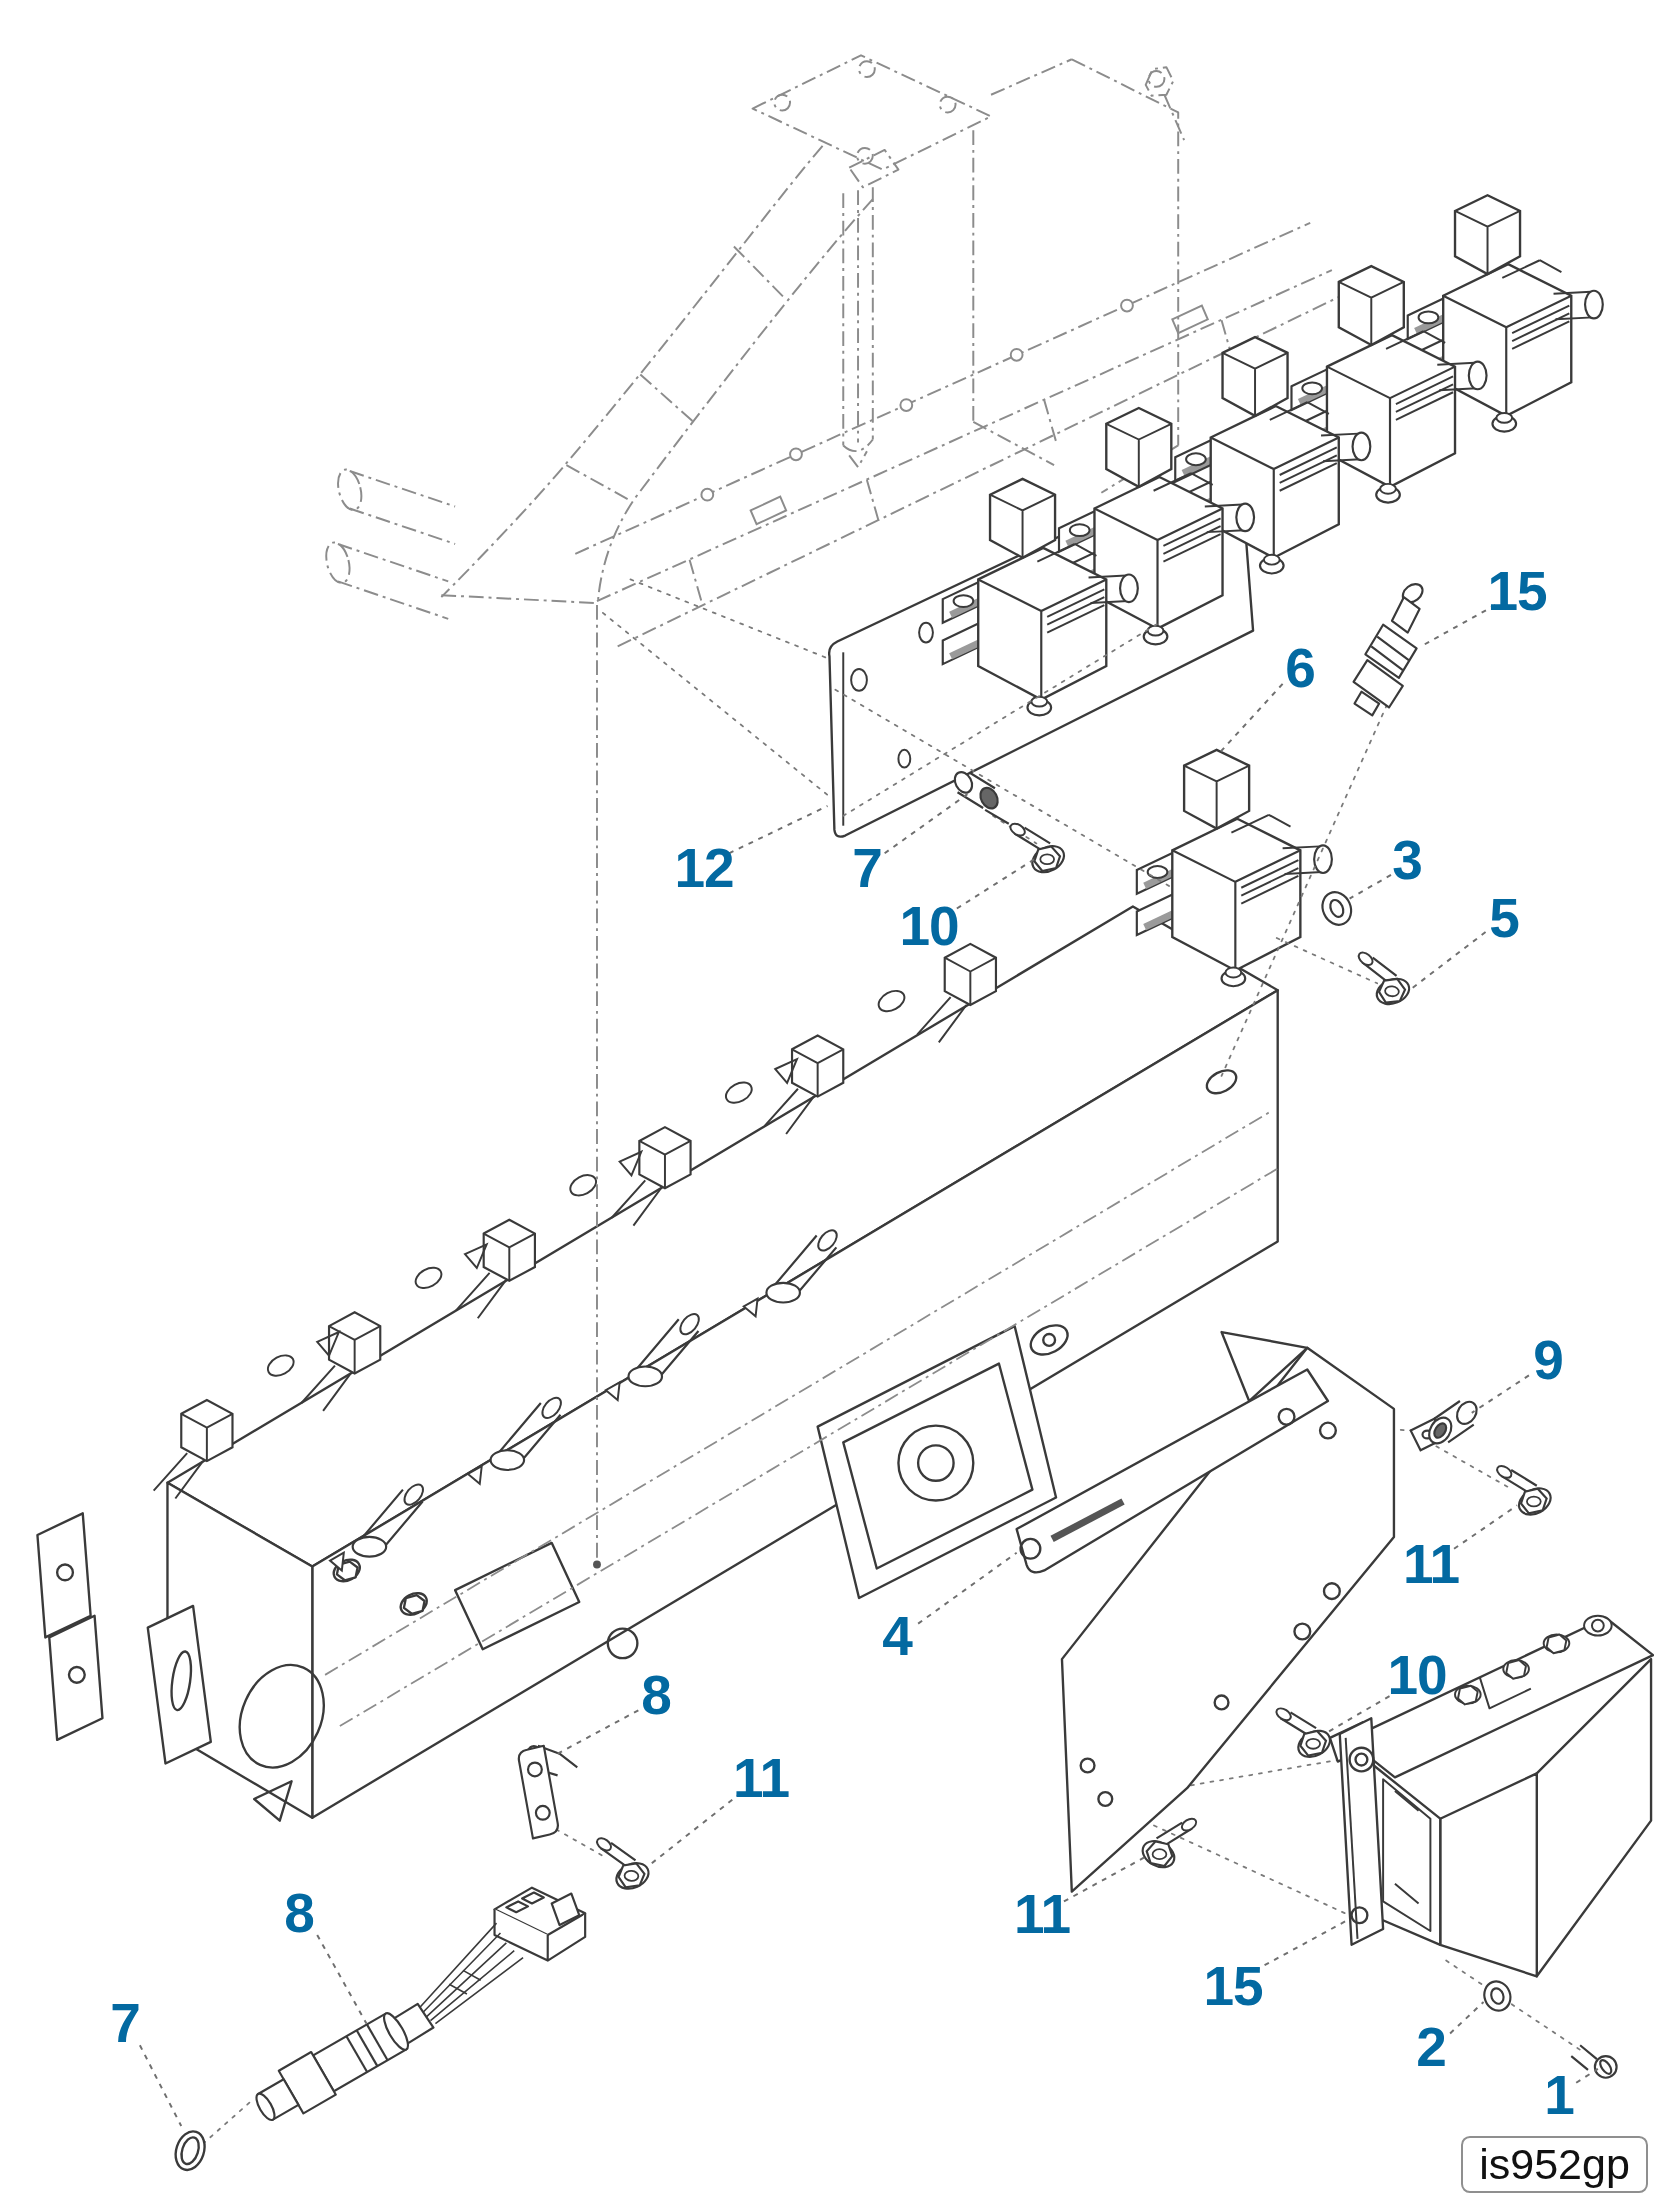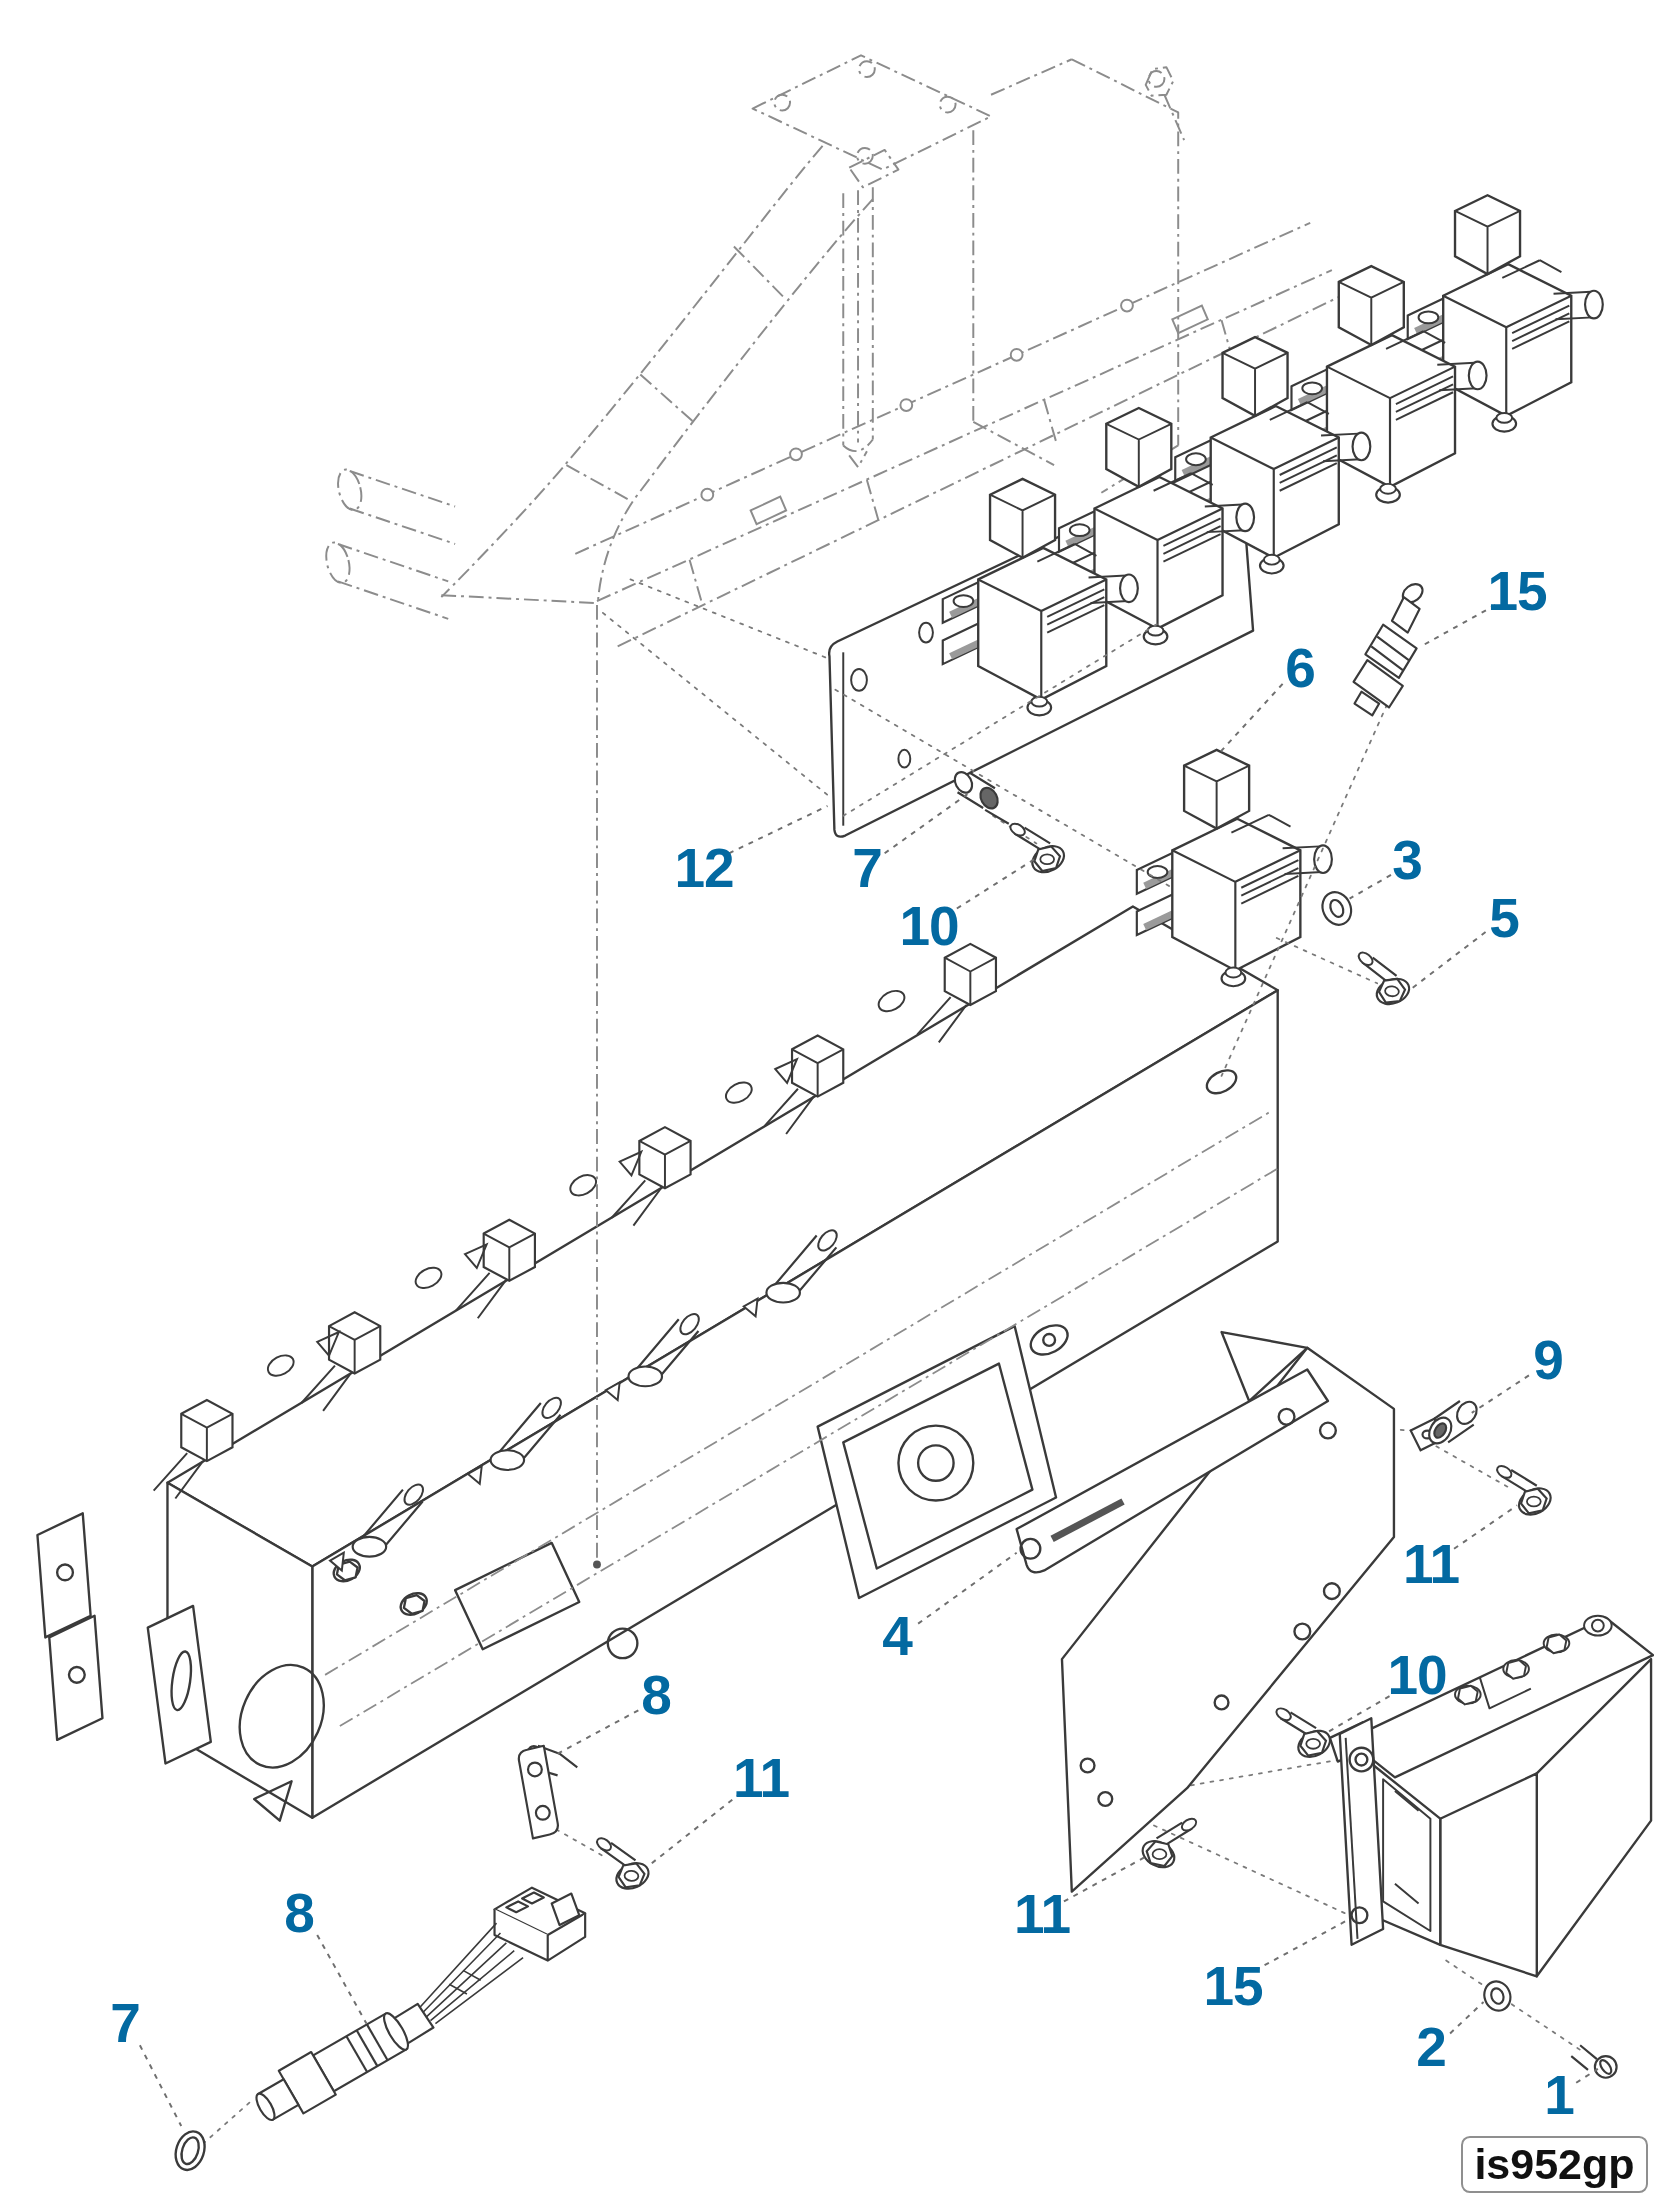--- a/index.html
+++ b/index.html
@@ -22,21 +22,21 @@
     line-height:1;
   }
   .figcode{
     position:absolute;
     left:1461px;top:2136px;
     width:183px;height:53px;
     border:2px solid #8f8f8f;
     border-radius:8.9px;
     background:#fff;
     display:flex;align-items:center;justify-content:center;
-    font-size:43px;font-weight:700;color:#111;
+    font-size:43px;font-weight:400;color:#111;
   }
 </style>
 </head>
 <body>
 
 <div class="stage">
 
 <svg width="1655" height="2207" viewBox="0 0 1680 2240">
   <defs>
 

